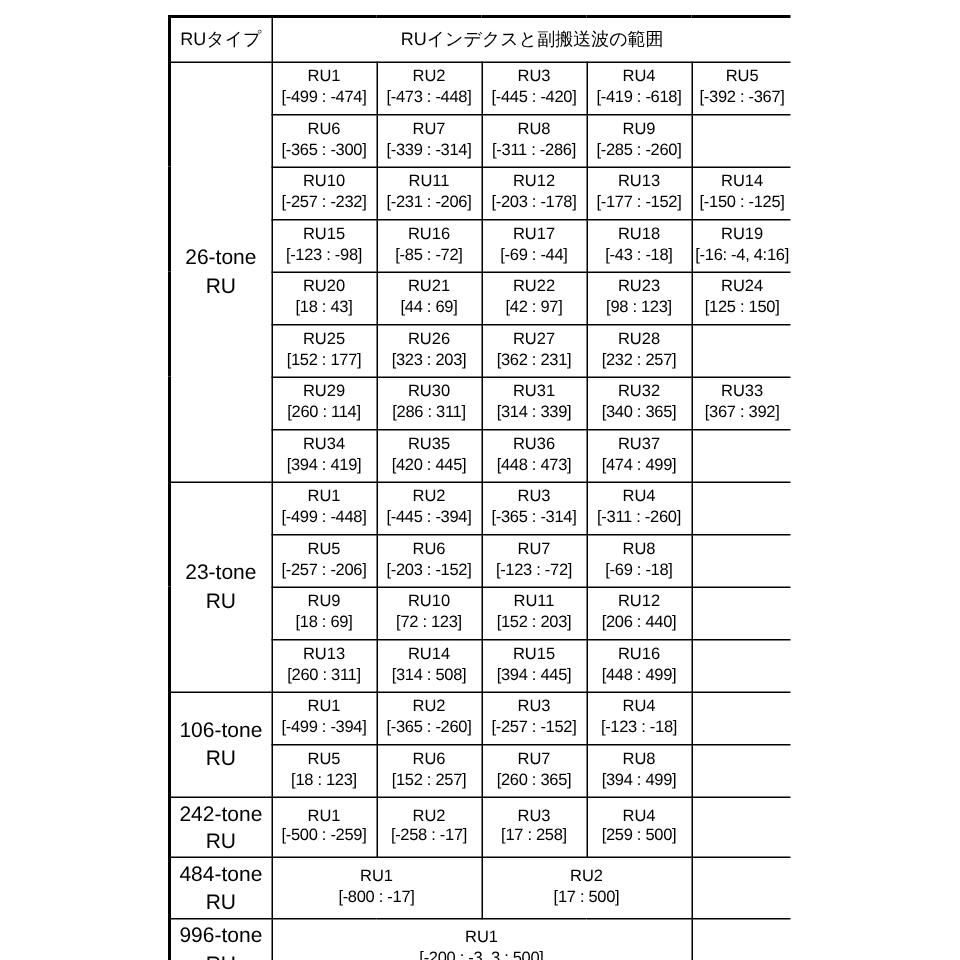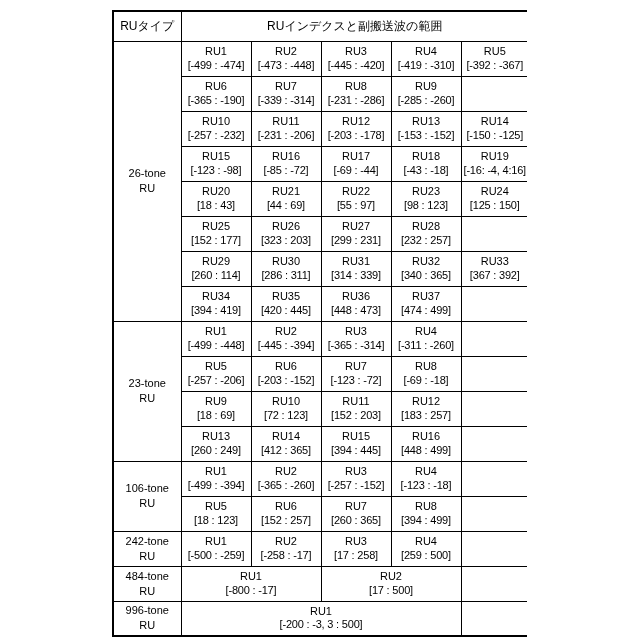--- a/index.html
+++ b/index.html
@@ -29,21 +29,21 @@
     vertical-align: middle;
     padding: 1px 0;
     overflow: hidden;
   }
   .ru-table tr.hdr td {
     height: 30px;
     font-size: 12px;
   }
   .ru-table tr.data-row td { height: 35px; }
   .ru-type {
-    font-size: 11px;
+    font-size: 14px;
     white-space: pre-line;
     line-height: 1.35;
   }
   .ru-name  { font-size: 11px; line-height: 1.25; }
   .ru-range { font-size: 11px; line-height: 1.25; letter-spacing: -0.2px; }
 </style>
 </head>
 <body>
 
 <div class="page">
@@ -71,39 +71,39 @@
           <td>
             <div class="ru-name">RU2</div>
             <div class="ru-range">[-473 : -448]</div>
           </td>
           <td>
             <div class="ru-name">RU3</div>
             <div class="ru-range">[-445 : -420]</div>
           </td>
           <td>
             <div class="ru-name">RU4</div>
-            <div class="ru-range">[-419 : -310]</div>
+            <div class="ru-range">[-419 : -618]</div>
           </td>
           <td>
             <div class="ru-name">RU5</div>
             <div class="ru-range">[-392 : -367]</div>
           </td>
         </tr>
         <tr class="data-row">
           <td>
             <div class="ru-name">RU6</div>
-            <div class="ru-range">[-365 : -190]</div>
+            <div class="ru-range">[-365 : -300]</div>
           </td>
           <td>
             <div class="ru-name">RU7</div>
             <div class="ru-range">[-339 : -314]</div>
           </td>
           <td>
             <div class="ru-name">RU8</div>
-            <div class="ru-range">[-231 : -286]</div>
+            <div class="ru-range">[-311 : -286]</div>
           </td>
           <td>
             <div class="ru-name">RU9</div>
             <div class="ru-range">[-285 : -260]</div>
           </td>
           <td></td>
         </tr>
         <tr class="data-row">
           <td>
             <div class="ru-name">RU10</div>
@@ -112,21 +112,21 @@
           <td>
             <div class="ru-name">RU11</div>
             <div class="ru-range">[-231 : -206]</div>
           </td>
           <td>
             <div class="ru-name">RU12</div>
             <div class="ru-range">[-203 : -178]</div>
           </td>
           <td>
             <div class="ru-name">RU13</div>
-            <div class="ru-range">[-153 : -152]</div>
+            <div class="ru-range">[-177 : -152]</div>
           </td>
           <td>
             <div class="ru-name">RU14</div>
             <div class="ru-range">[-150 : -125]</div>
           </td>
         </tr>
         <tr class="data-row">
           <td>
             <div class="ru-name">RU15</div>
             <div class="ru-range">[-123 : -98]</div>
@@ -152,21 +152,21 @@
           <td>
             <div class="ru-name">RU20</div>
             <div class="ru-range">[18 : 43]</div>
           </td>
           <td>
             <div class="ru-name">RU21</div>
             <div class="ru-range">[44 : 69]</div>
           </td>
           <td>
             <div class="ru-name">RU22</div>
-            <div class="ru-range">[55 : 97]</div>
+            <div class="ru-range">[42 : 97]</div>
           </td>
           <td>
             <div class="ru-name">RU23</div>
             <div class="ru-range">[98 : 123]</div>
           </td>
           <td>
             <div class="ru-name">RU24</div>
             <div class="ru-range">[125 : 150]</div>
           </td>
         </tr>
@@ -174,21 +174,21 @@
           <td>
             <div class="ru-name">RU25</div>
             <div class="ru-range">[152 : 177]</div>
           </td>
           <td>
             <div class="ru-name">RU26</div>
             <div class="ru-range">[323 : 203]</div>
           </td>
           <td>
             <div class="ru-name">RU27</div>
-            <div class="ru-range">[299 : 231]</div>
+            <div class="ru-range">[362 : 231]</div>
           </td>
           <td>
             <div class="ru-name">RU28</div>
             <div class="ru-range">[232 : 257]</div>
           </td>
           <td></td>
         </tr>
         <tr class="data-row">
           <td>
             <div class="ru-name">RU29</div>
@@ -278,32 +278,32 @@
           <td>
             <div class="ru-name">RU10</div>
             <div class="ru-range">[72 : 123]</div>
           </td>
           <td>
             <div class="ru-name">RU11</div>
             <div class="ru-range">[152 : 203]</div>
           </td>
           <td>
             <div class="ru-name">RU12</div>
-            <div class="ru-range">[183 : 257]</div>
+            <div class="ru-range">[206 : 440]</div>
           </td>
           <td></td>
         </tr>
         <tr class="data-row">
           <td>
             <div class="ru-name">RU13</div>
-            <div class="ru-range">[260 : 249]</div>
+            <div class="ru-range">[260 : 311]</div>
           </td>
           <td>
             <div class="ru-name">RU14</div>
-            <div class="ru-range">[412 : 365]</div>
+            <div class="ru-range">[314 : 508]</div>
           </td>
           <td>
             <div class="ru-name">RU15</div>
             <div class="ru-range">[394 : 445]</div>
           </td>
           <td>
             <div class="ru-name">RU16</div>
             <div class="ru-range">[448 : 499]</div>
           </td>
           <td></td>

